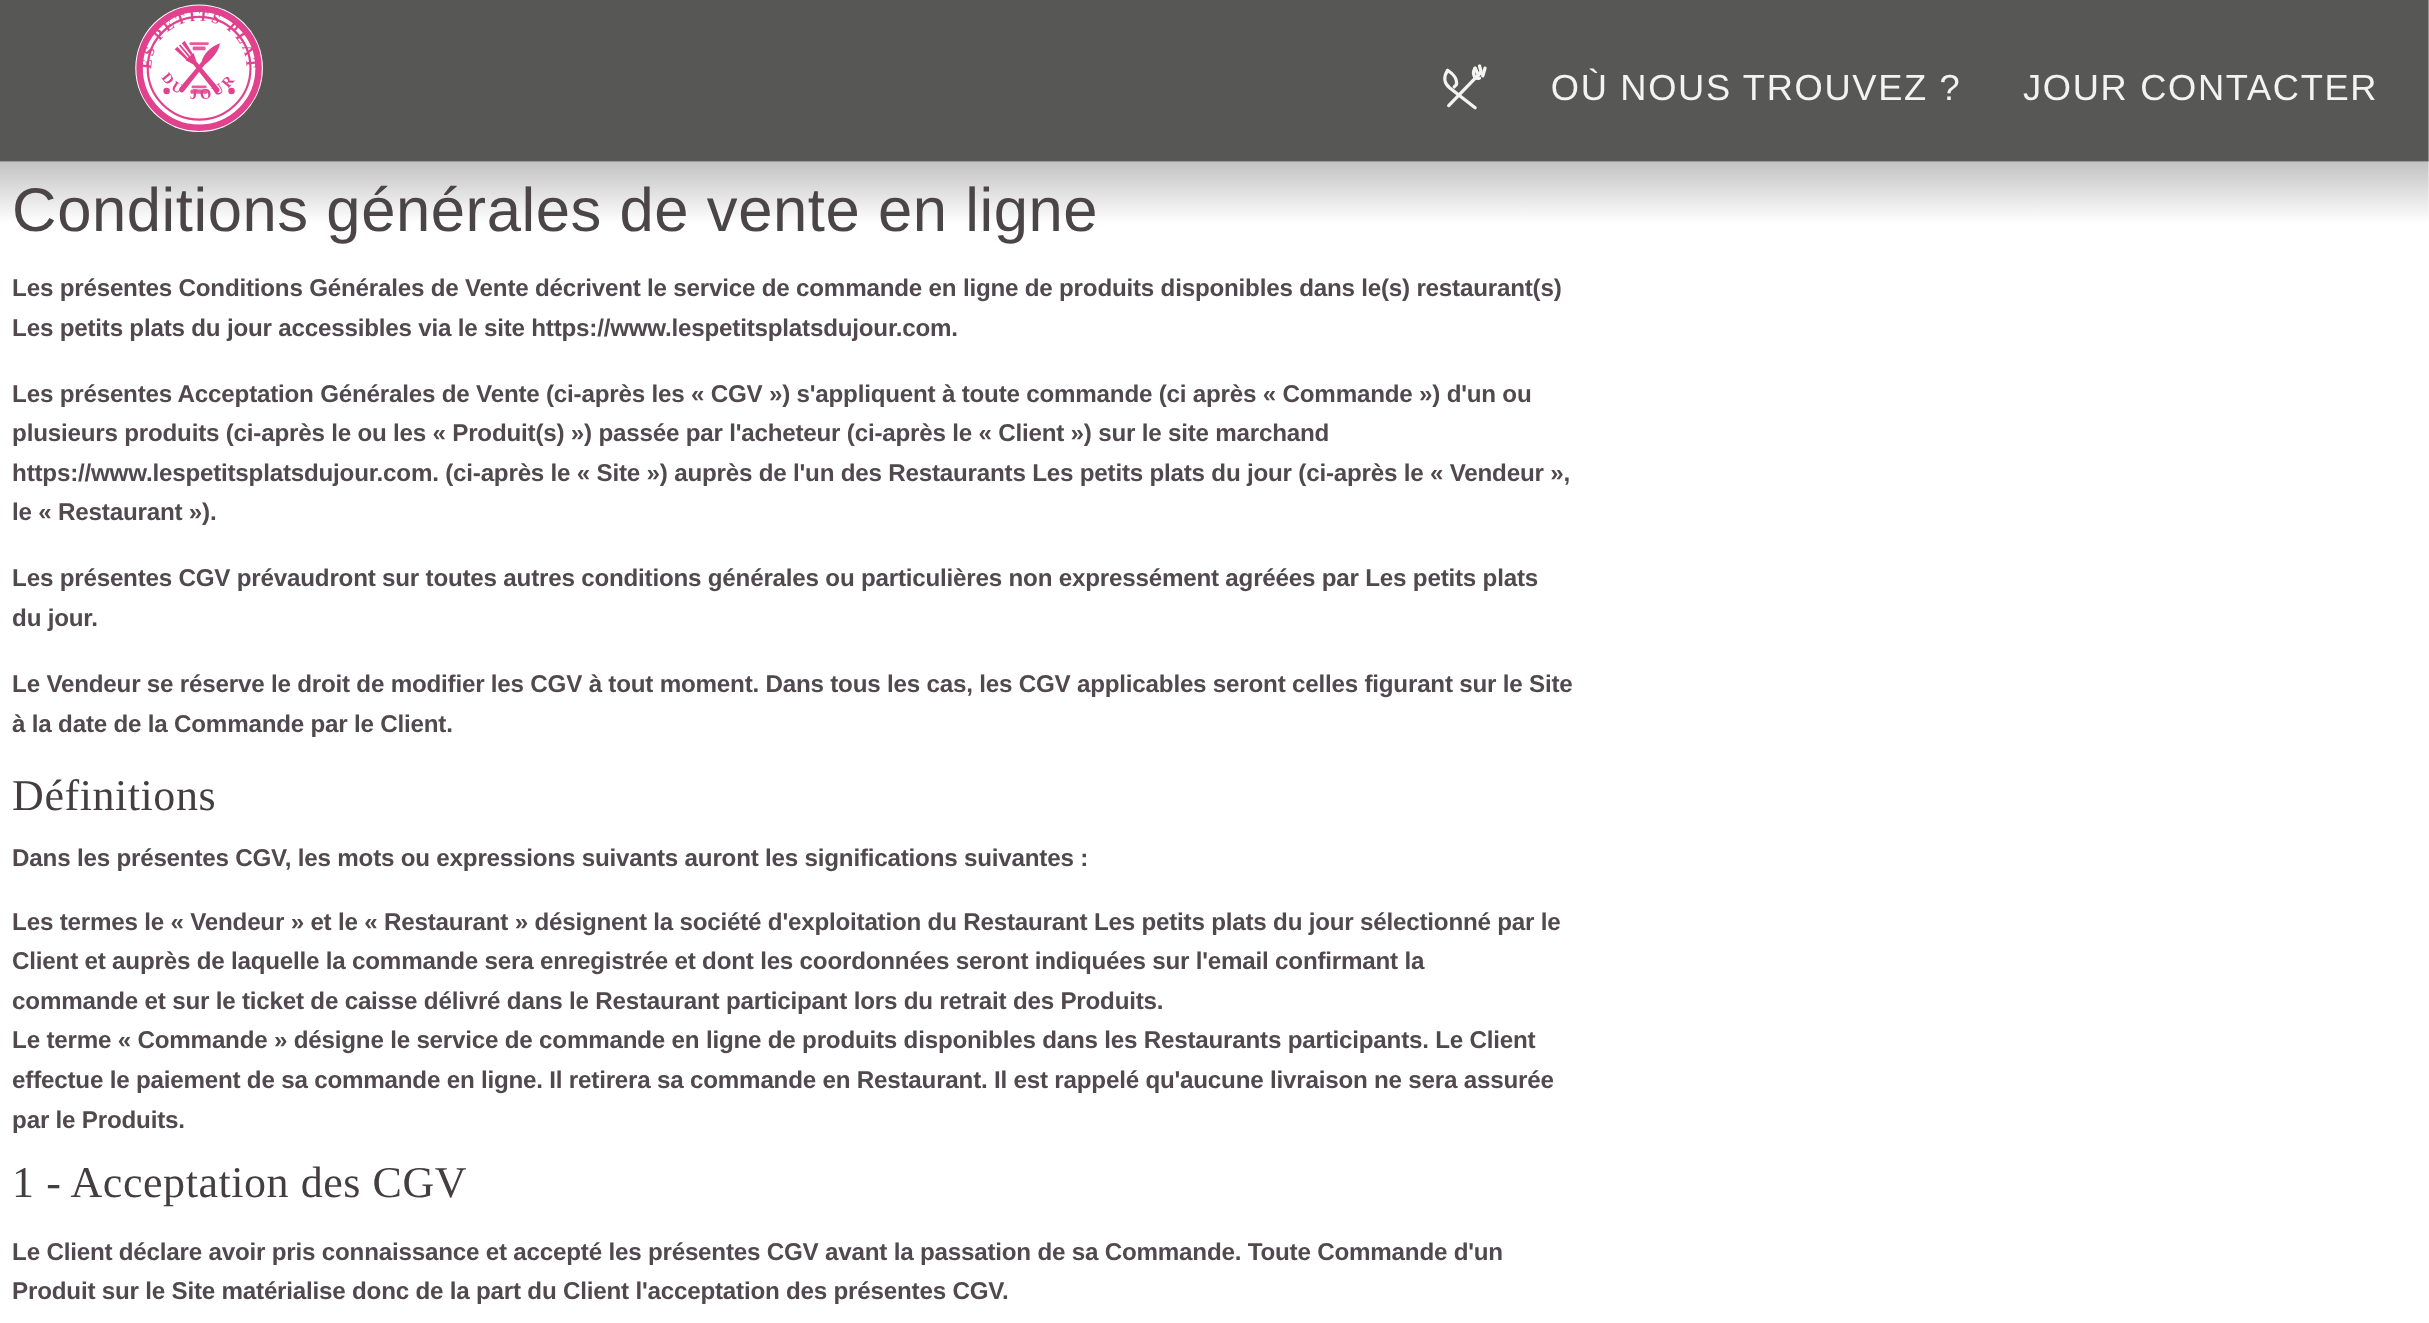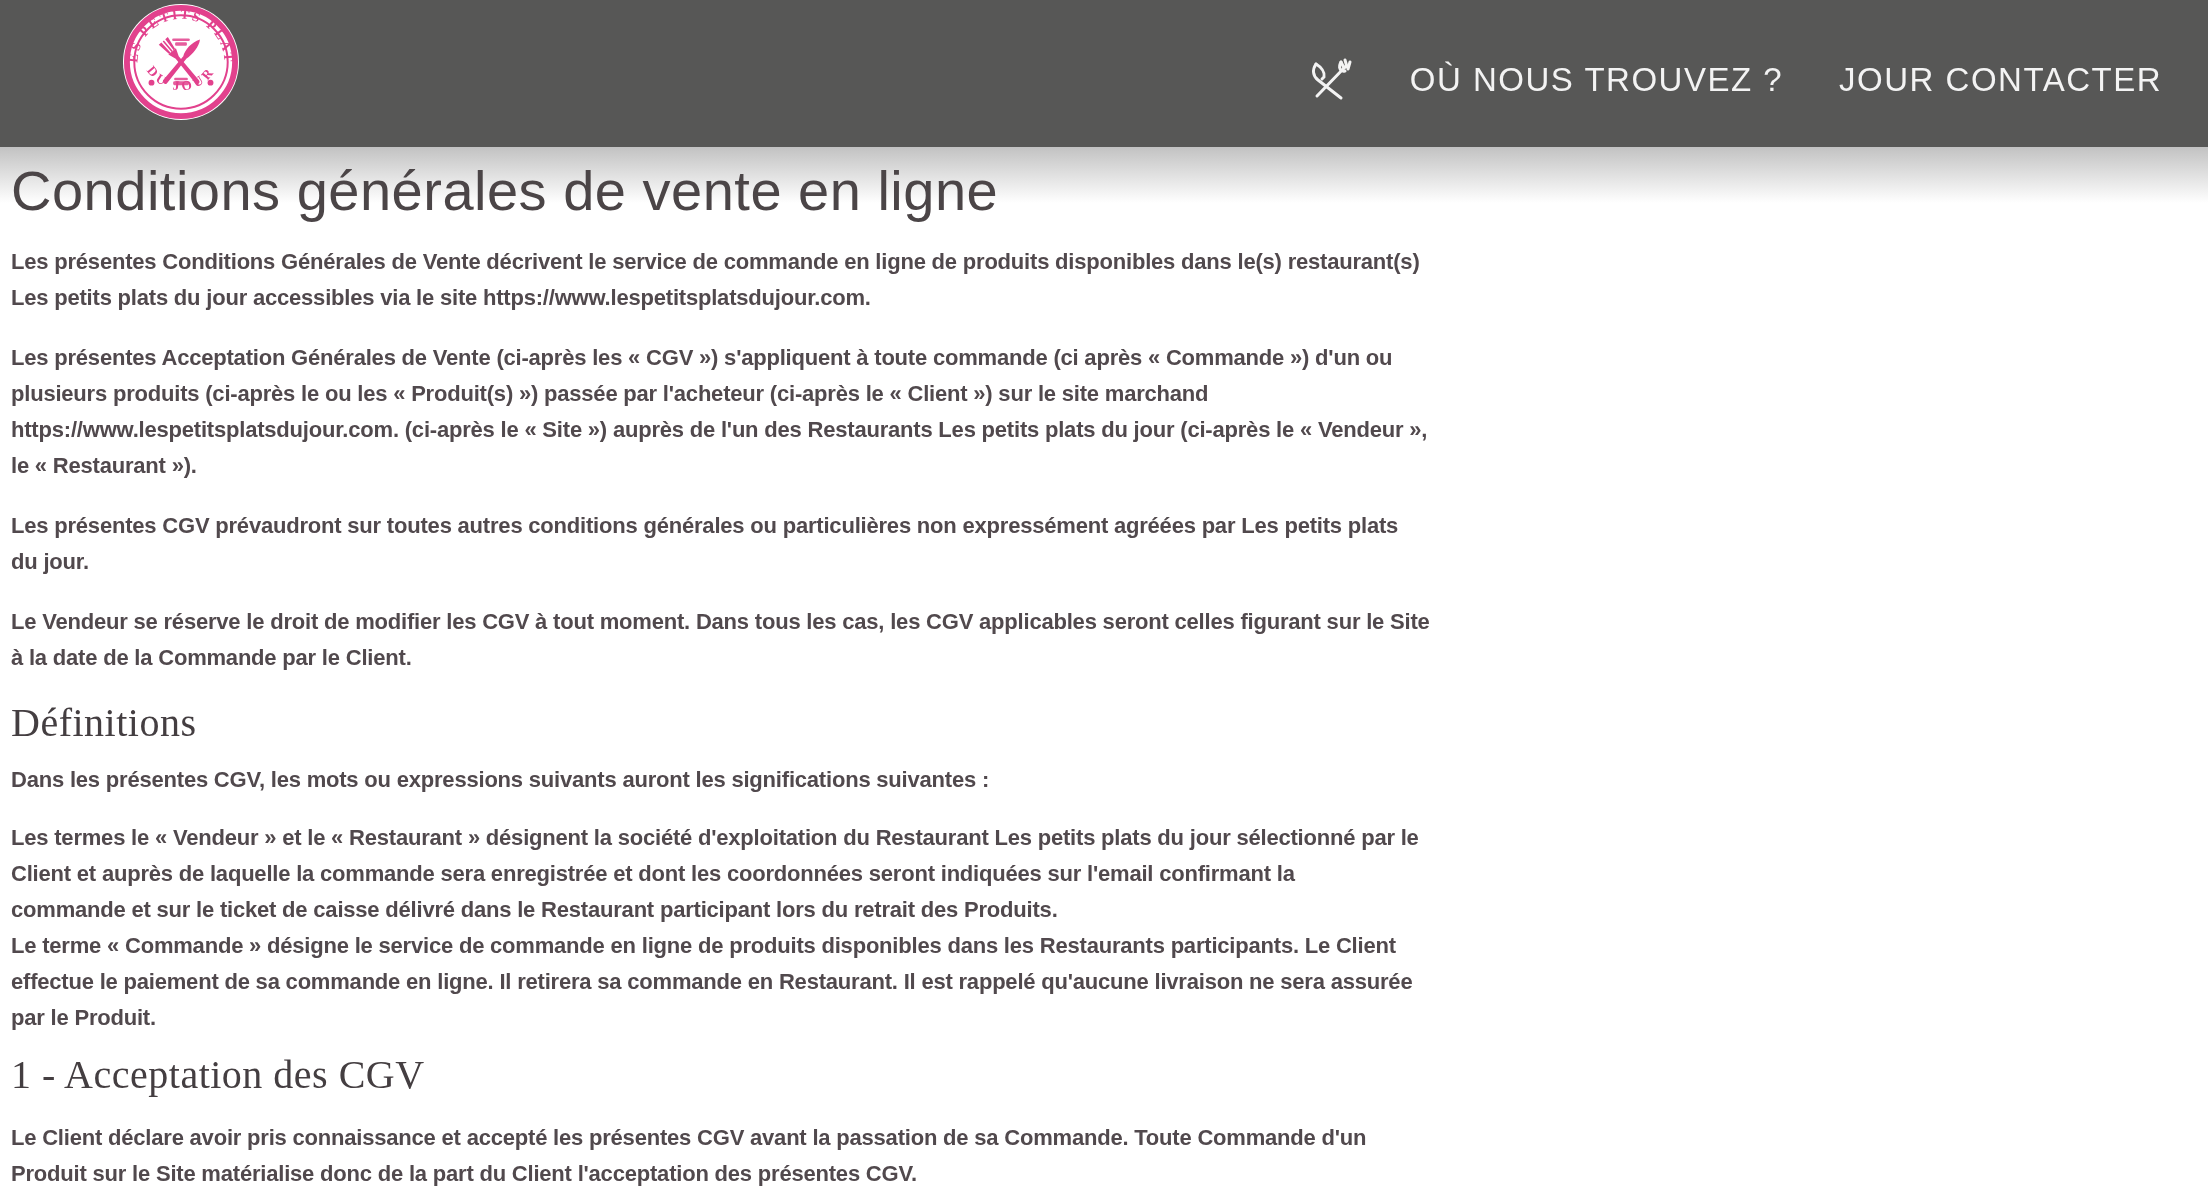--- a/index.html
+++ b/index.html
@@ -139,21 +139,21 @@
   <p class="para p-def-intro">
     <span class="ln">Dans les présentes CGV, les mots ou expressions suivants auront les significations suivantes :</span>
   </p>
 
   <p class="para p-def-body">
     <span class="ln">Les termes le « Vendeur » et le « Restaurant » désignent la société d'exploitation du Restaurant Les petits plats du jour sélectionné par le</span>
     <span class="ln">Client et auprès de laquelle la commande sera enregistrée et dont les coordonnées seront indiquées sur l'email confirmant la</span>
     <span class="ln">commande et sur le ticket de caisse délivré dans le Restaurant participant lors du retrait des Produits.</span>
     <span class="ln">Le terme « Commande » désigne le service de commande en ligne de produits disponibles dans les Restaurants participants. Le Client</span>
     <span class="ln">effectue le paiement de sa commande en ligne. Il retirera sa commande en Restaurant. Il est rappelé qu'aucune livraison ne sera assurée</span>
-    <span class="ln">par le Produit.</span>
+    <span class="ln">par le Produits.</span>
   </p>
 
   <h2 class="sec-heading h-accept">1 - Acceptation des CGV</h2>
 
   <p class="para p-last">
     <span class="ln">Le Client déclare avoir pris connaissance et accepté les présentes CGV avant la passation de sa Commande. Toute Commande d'un</span>
     <span class="ln">Produit sur le Site matérialise donc de la part du Client l'acceptation des présentes CGV.</span>
   </p>
 </main>
 

